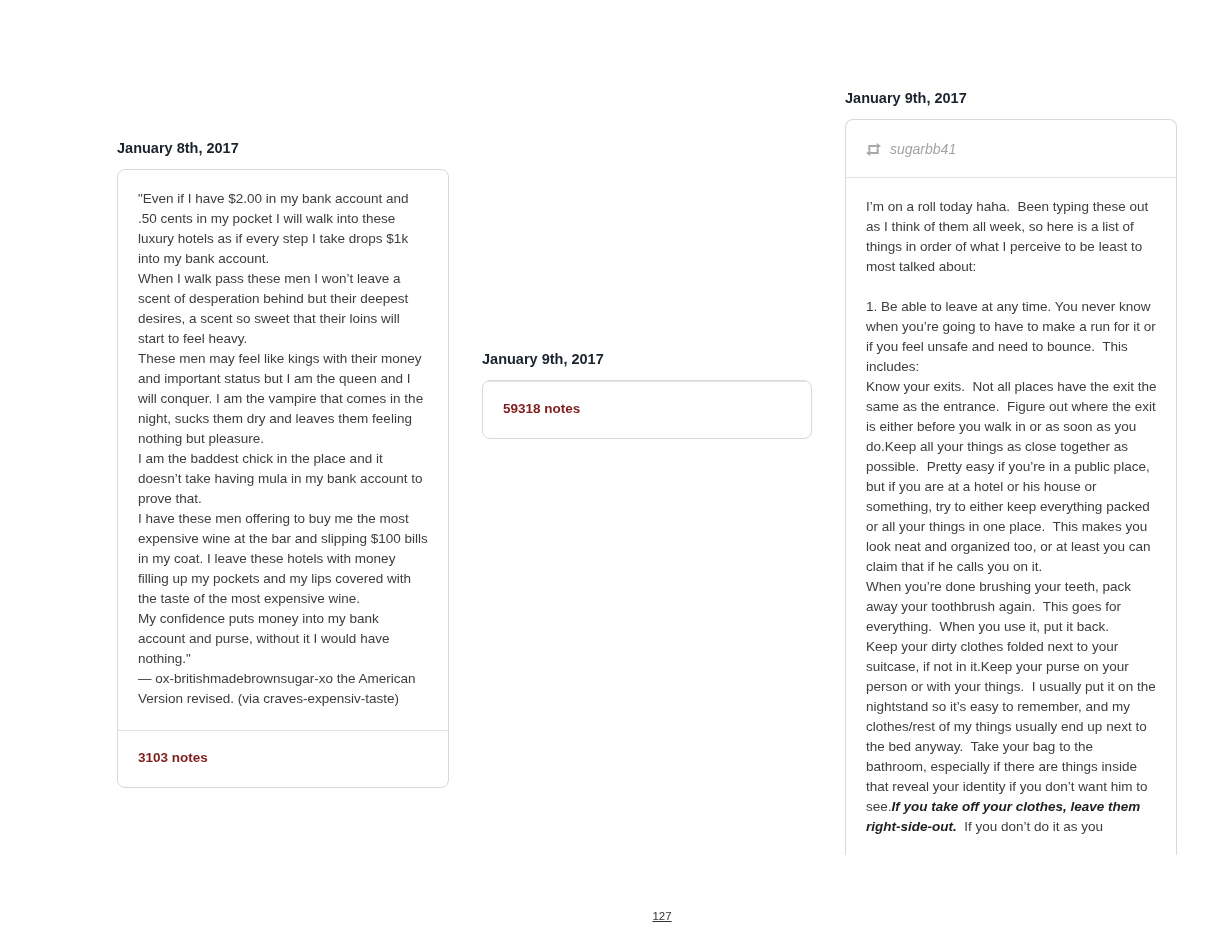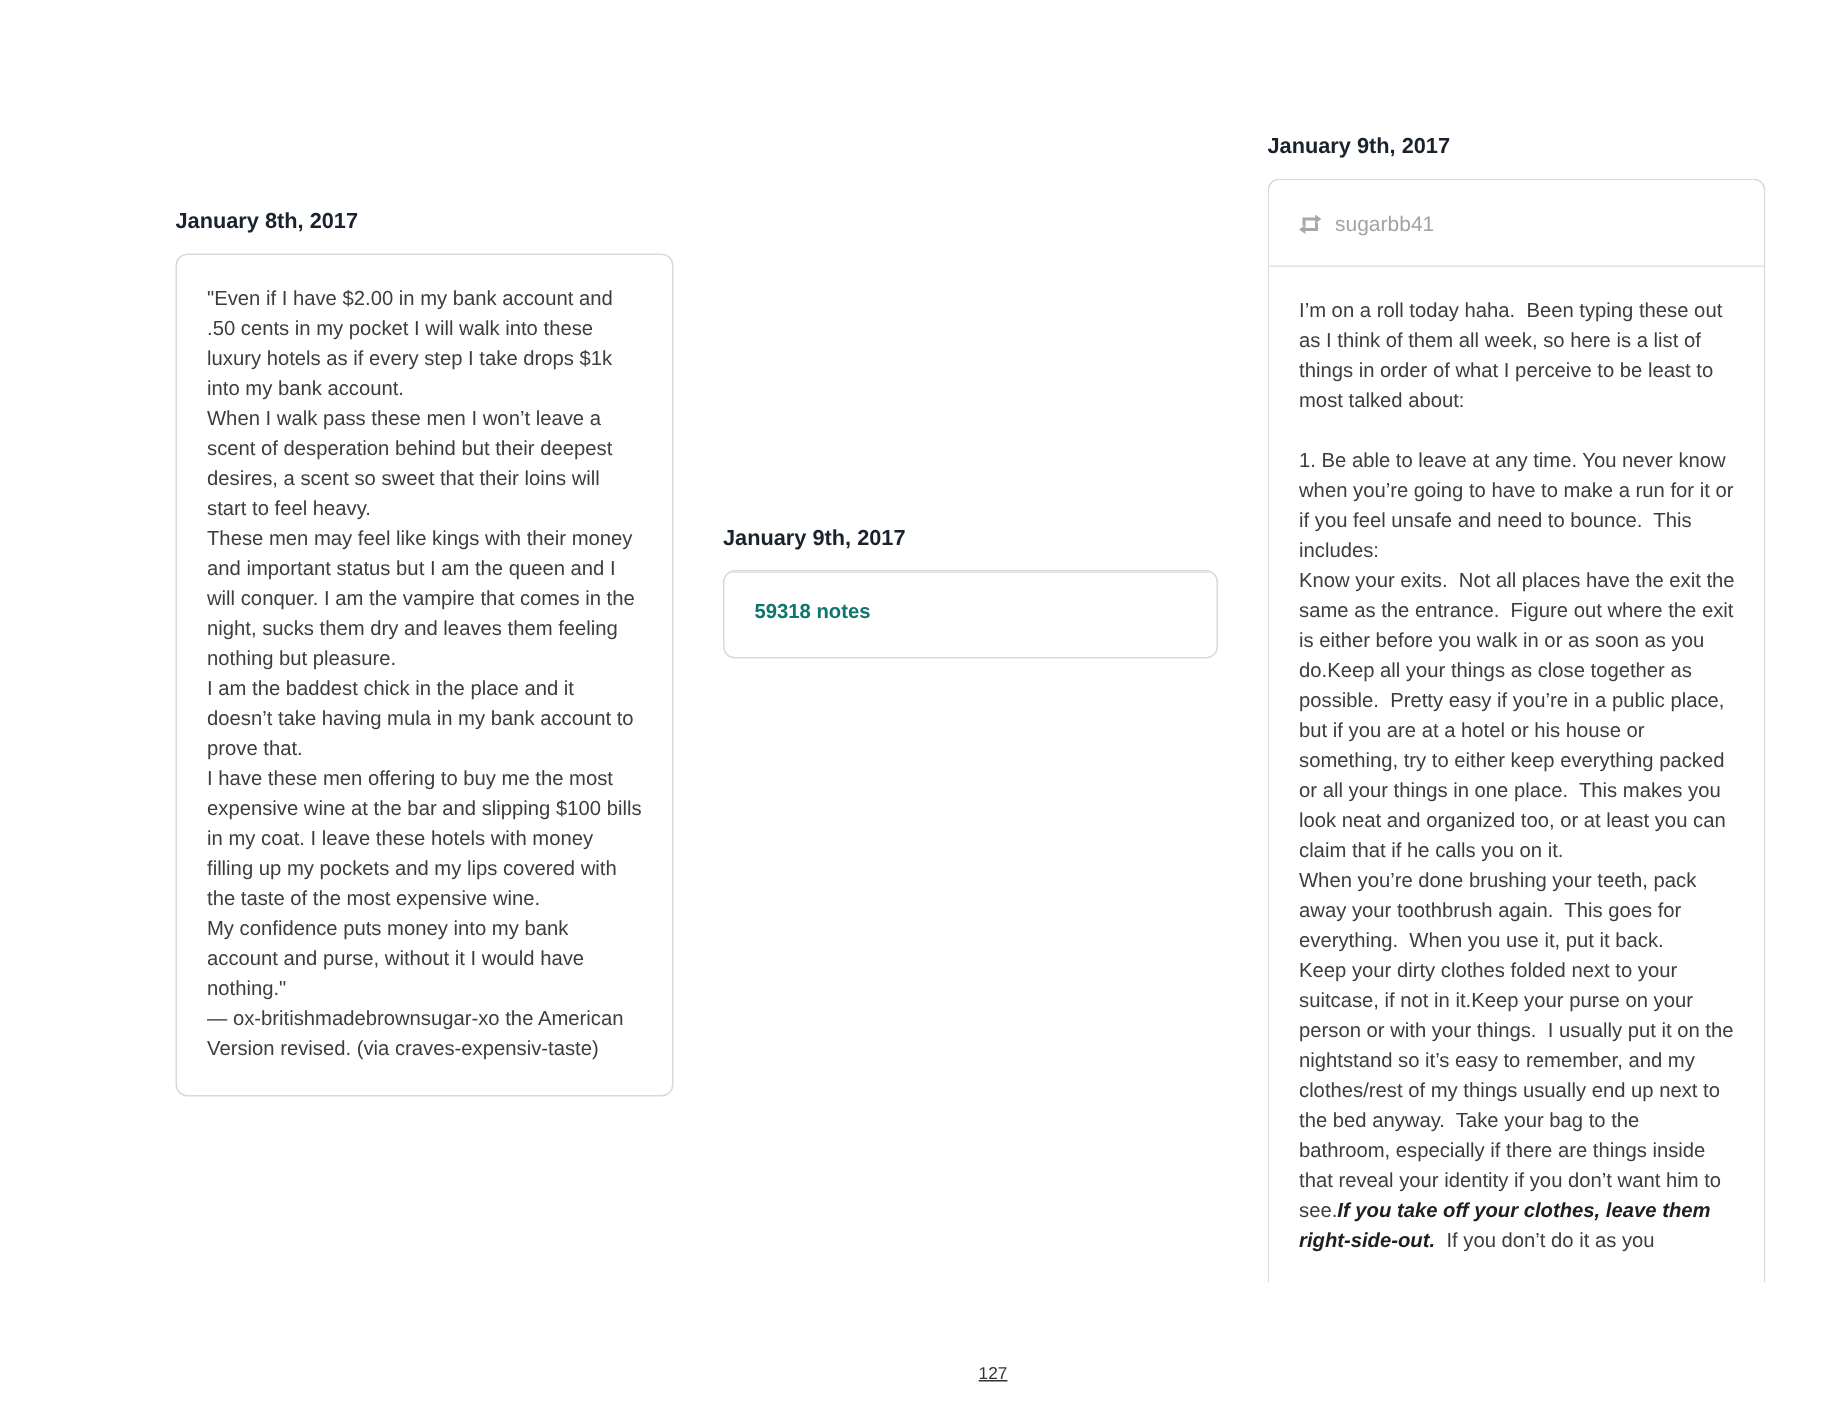--- a/index.html
+++ b/index.html
@@ -34,20 +34,21 @@
     border-bottom: none;
     border-radius: 8px 8px 0 0;
     height: 736px;
   }
   .card-header {
     display: flex;
     align-items: center;
     gap: 9px;
     padding: 21px 20px 20px 20px;
     border-bottom: 1px solid #e3e3e3;
+    font-style: italic;
   }
   .reblog-icon svg { display: block; }
   .reblog-user {
     color: #a3a3a3;
     font-size: 14px;
     text-decoration: none;
     line-height: 16px;
   }
   .card-body {
     padding: 19px 19px 21px 20px;
@@ -55,21 +56,21 @@
     line-height: 20px;
     color: #3d3d3d;
     white-space: pre-wrap;
   }
   .card-body .seg-bold { font-weight: bold; color: #1f1f1f; font-style: italic; }
   .card-footer {
     border-top: 1px solid #e3e3e3;
     padding: 17px 20px 21px 20px;
   }
   .notes {
-    color: #0f766e;
+    color: #7f1d1d;
     font-size: 13.5px;
     font-weight: bold;
     text-decoration: none;
   }
   .page-number {
     position: absolute;
     left: 662px;
     top: 910px;
     transform: translateX(-50%);
     font-size: 11.5px;
@@ -85,20 +86,23 @@
   <section class="col" id="col1">
     <h2 class="date">January 8th, 2017</h2>
     <article class="card">
       <div class="card-body">"Even if I have $2.00 in my bank account and .50 cents in my pocket I will walk into these luxury hotels as if every step I take drops $1k into my bank account.
 When I walk pass these men I won’t leave a scent of desperation behind but their deepest desires, a scent so sweet that their loins will start to feel heavy.
 These men may feel like kings with their money and important status but I am the queen and I will conquer. I am the vampire that comes in the night, sucks them dry and leaves them feeling nothing but pleasure.
 I am the baddest chick in the place and it doesn’t take having mula in my bank account to prove that.
 I have these men offering to buy me the most expensive wine at the bar and slipping $100 bills in my coat. I leave these hotels with money filling up my pockets and my lips covered with the taste of the most expensive wine.
 My confidence puts money into my bank account and purse, without it I would have nothing."
 — ox-britishmadebrownsugar-xo the American Version revised. (via craves-expensiv-taste)</div>
+      <div class="card-footer">
+        <a class="notes" href="#">3103 notes</a>
+      </div>
     </article>
   </section>
 
   <section class="col" id="col2">
     <h2 class="date">January 9th, 2017</h2>
     <article class="card">
       <div class="card-footer">
         <a class="notes" href="#">59318 notes</a>
       </div>
     </article>

